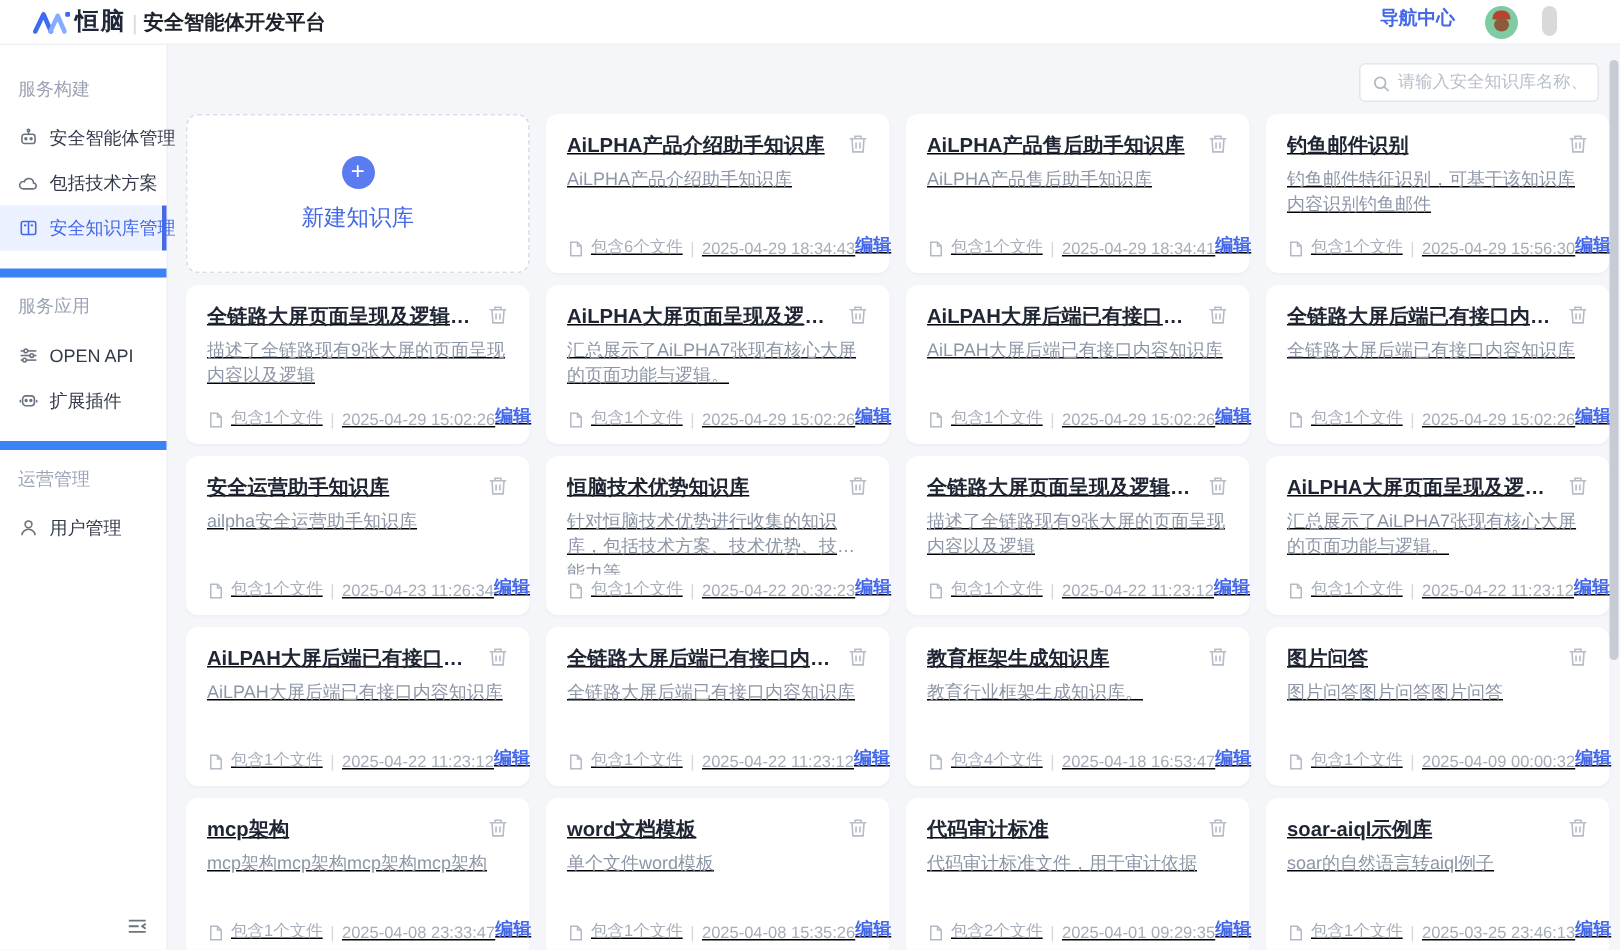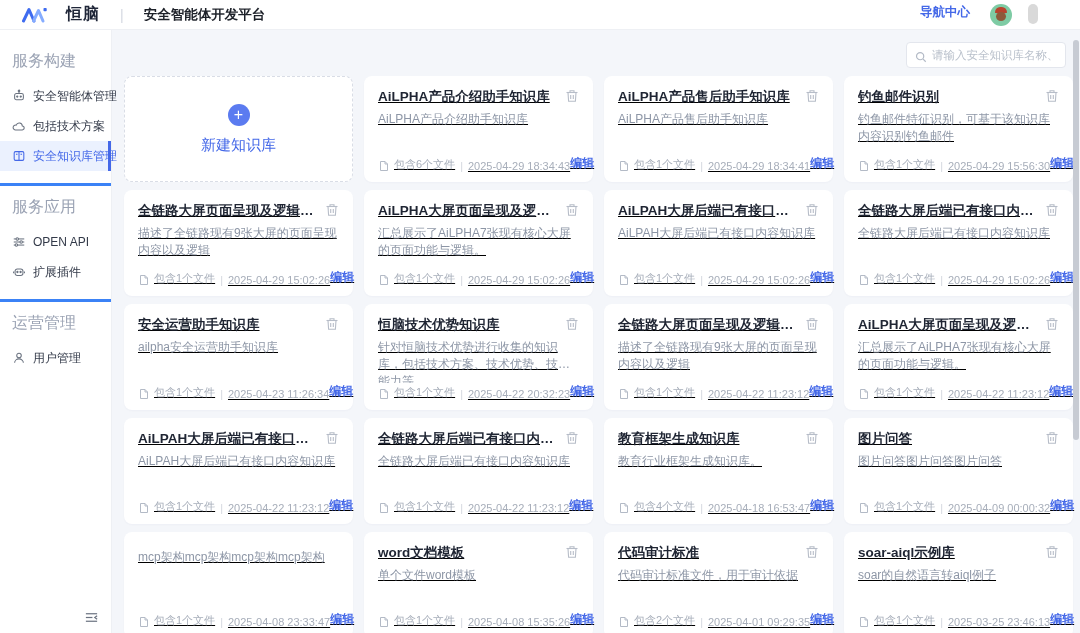--- a/index.html
+++ b/index.html
@@ -3,37 +3,37 @@
 <meta charset="utf-8">
 <style>
   * { box-sizing: border-box; margin: 0; padding: 0; }
   html,body { width:1080px; height:633px; overflow:hidden; }
   body { font-family:"Liberation Sans","DejaVu Sans",sans-serif; background:#f4f6fa; position:relative; }
 
   
   .header { position:absolute; top:0; left:0; width:1080px; height:30px; background:#fff;
             border-bottom:1px solid #eef0f4; display:flex; align-items:center;
             justify-content:space-between; padding-left:22px; z-index:20; }
-  .brand-group { display:flex; align-items:center; gap:18px; }
+  .brand-group { display:flex; align-items:center; gap:2px; }
   .brand-name { font-size:16px; font-weight:800; color:#1f2638; letter-spacing:1px; }
   .brand-divider { color:#d4d8e0; font-size:14px; margin:0 2px; }
   .app-title { font-size:13.5px; font-weight:600; color:#1d2129; }
   .header-right { display:flex; }
   .nav-center { color:#4468e8; font-size:12.5px; font-weight:600; cursor:pointer; margin-right:20px; }
   .avatar { width:22px; height:22px; border-radius:50%; background:#7ecba4; position:relative; overflow:hidden; flex:none; cursor:pointer; }
   .av-hat  { position:absolute; top:3px; left:5px; width:12px; height:6px; background:#b8432e; border-radius:6px 6px 1px 1px; }
   .av-face { position:absolute; top:8px; left:6px; width:10px; height:9px; background:#8d5a3b; border-radius:50%; }
   .header-pill { width:10px; height:20px; border-radius:5px; background:#d9d9d9; margin:0 42px 0 16px; }
 
   
   .sidebar { position:absolute; top:30px; left:0; width:112px; height:603px; background:#fff;
              border-right:1px solid #eef0f4; padding-top:10px; z-index:10; }
   .side-section { padding-bottom:6px; }
-  .side-section + .side-section { border-top:3px solid #3b82f6; margin-top:6px; }
-  .section-label { font-size:16px; color:#9ba3b4; padding:11px 0 9px 12px; }
+  .side-section + .side-section { border-top:6px solid #3b82f6; margin-top:6px; }
+  .section-label { font-size:12px; color:#9ba3b4; padding:11px 0 9px 12px; }
   .side-item { height:30px; display:flex; align-items:center; gap:7px; padding-left:12px;
                font-size:12px; color:#333a49; cursor:pointer; position:relative; white-space:nowrap; }
   .side-item .icn { width:14px; height:14px; color:#6b7380; flex:none; }
   .side-item.active { background:#ebf1fe; color:#4468e8;padding-left:12px; }
   .side-item.active .icn { color:#4468e8; }
   .side-item.active::after { content:''; position:absolute; right:0; top:0; bottom:0; width:3px; background:#4468e8; }
   .fold-btn { position:absolute; bottom:8px; right:12px; width:15px; height:15px; color:#6b7380; cursor:pointer; }
 
   
   .main { position:absolute; left:112px; top:30px; width:968px; height:603px; padding:12px 10px 0 12px; }
@@ -603,20 +603,32 @@
           <path d="M7 1.5 v2.5 h2.5"></path>
         </svg>
       </span>
       <span>包含1个文件</span>
       <span class="foot-sep">|</span>
       <span>2025-04-09 00:00:32</span>
       <span class="edit-btn">编辑</span>
     </div>
   </div>
       <div class="card">
+    <div class="card-head">
+      <div class="card-title">mcp架构</div>
+      <span class="trash-btn">
+        <svg viewBox="0 0 14 14" fill="none" stroke="currentColor" stroke-width="1.1">
+          <line x1="1.5" y1="3.5" x2="12.5" y2="3.5"></line>
+          <path d="M5 3.5 V1.8 h4 v1.7"></path>
+          <path d="M3 3.5 l.6 8.7 h6.8 l.6 -8.7"></path>
+          <line x1="5.7" y1="6" x2="5.7" y2="10"></line>
+              <line x1="8.3" y1="6" x2="8.3" y2="10"></line>
+        </svg>
+      </span>
+    </div>
     <div class="card-desc">mcp架构mcp架构mcp架构mcp架构</div>
     <div class="card-foot">
       <span class="file-icn">
         <svg viewBox="0 0 12 12" fill="none" stroke="currentColor" stroke-width="1">
           <path d="M2.5 1.5 h4.5 l2.5 2.5 v6.5 h-7 Z"></path>
           <path d="M7 1.5 v2.5 h2.5"></path>
         </svg>
       </span>
       <span>包含1个文件</span>
       <span class="foot-sep">|</span>

